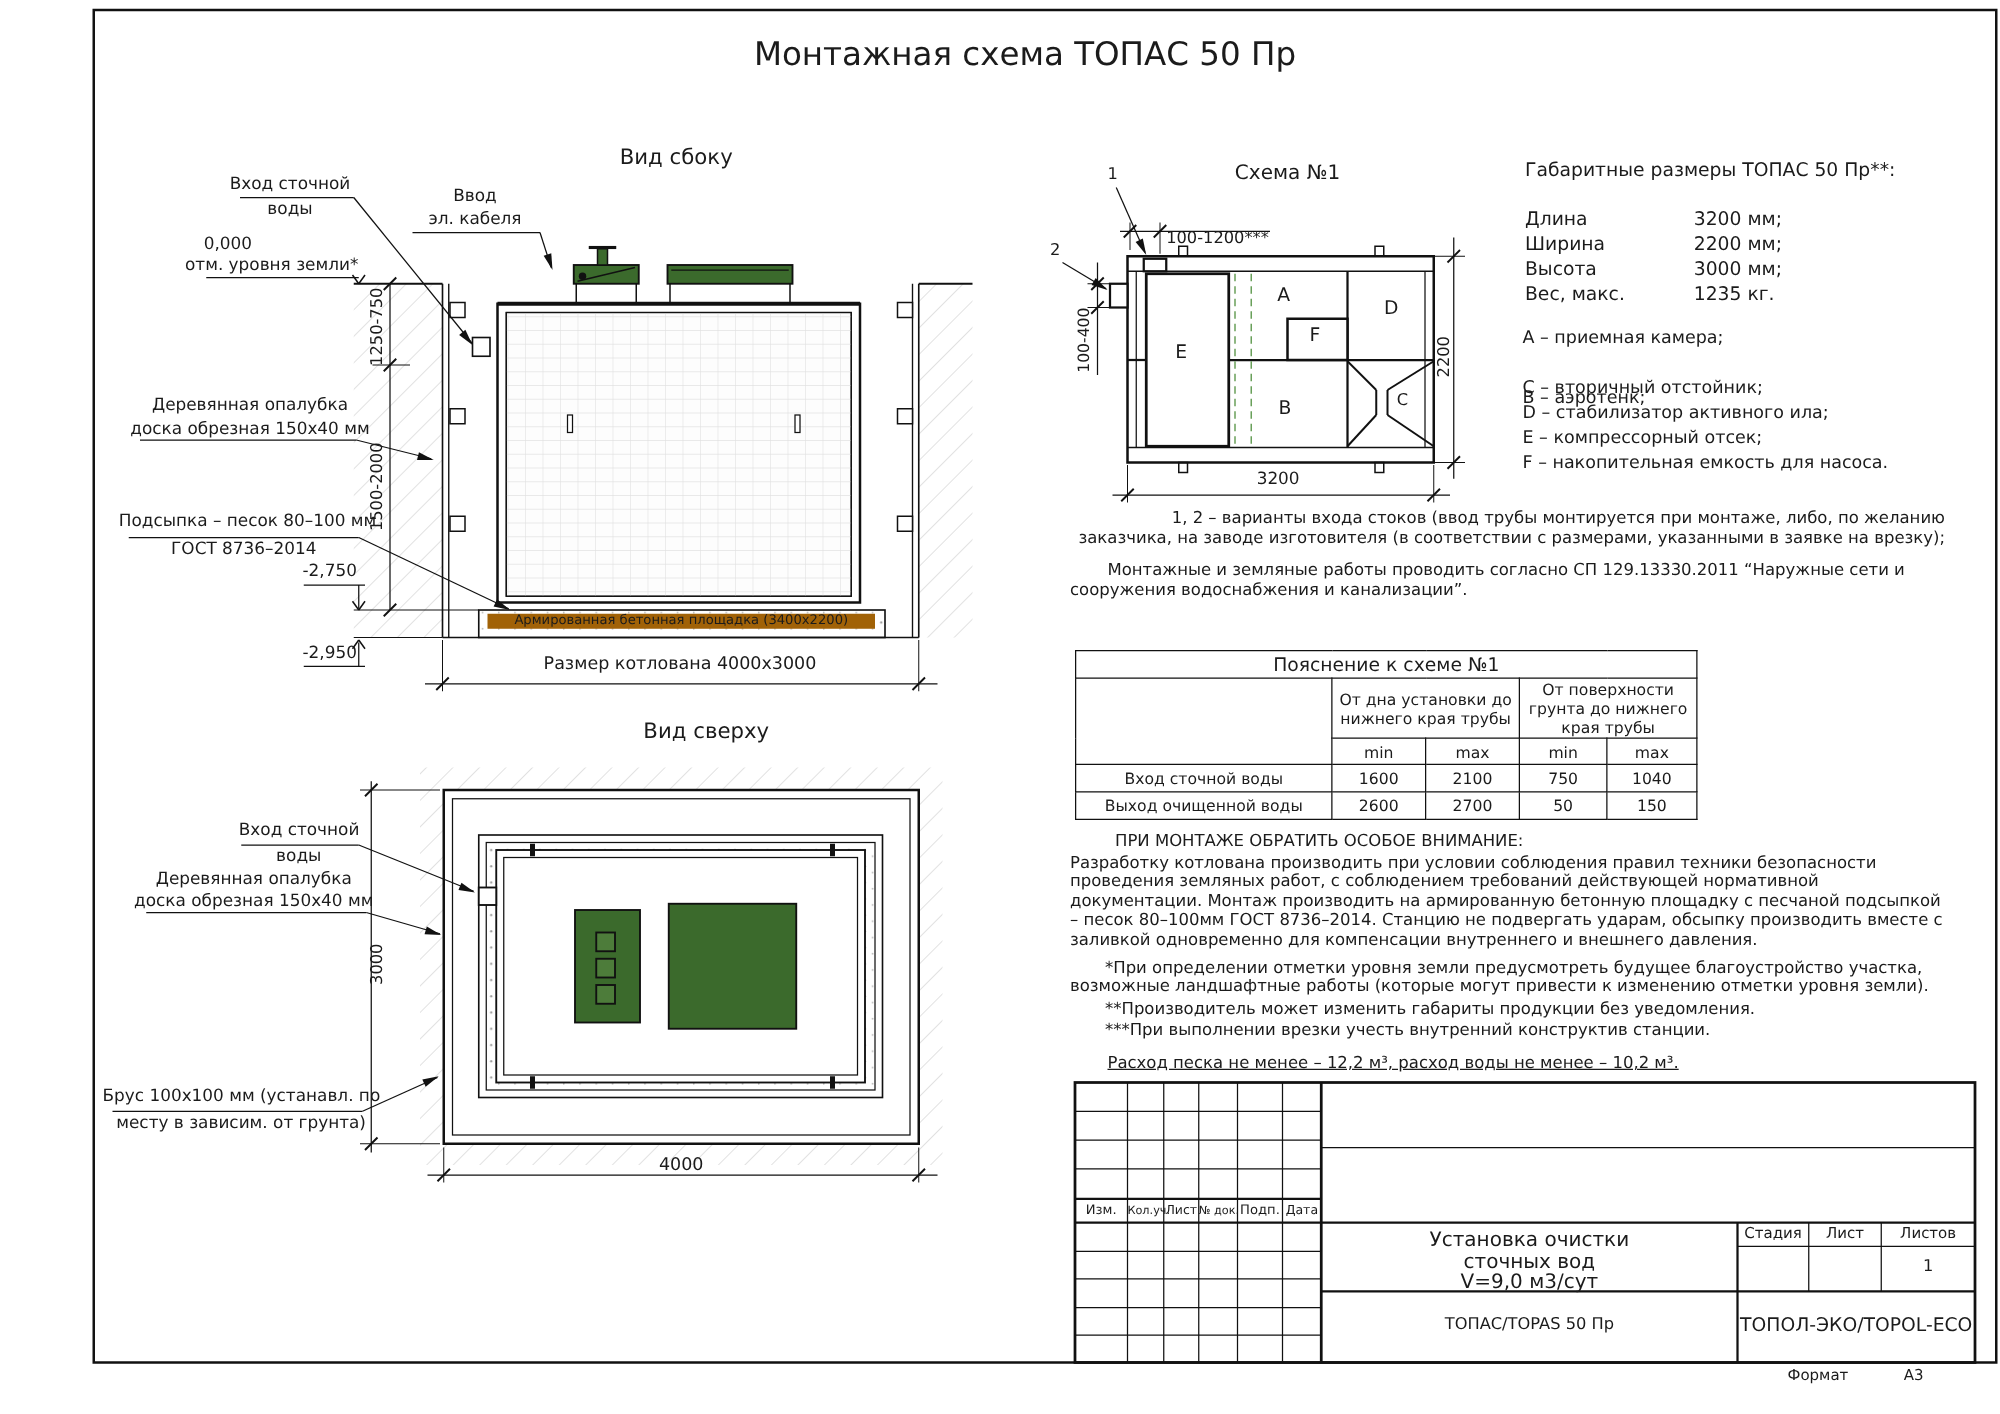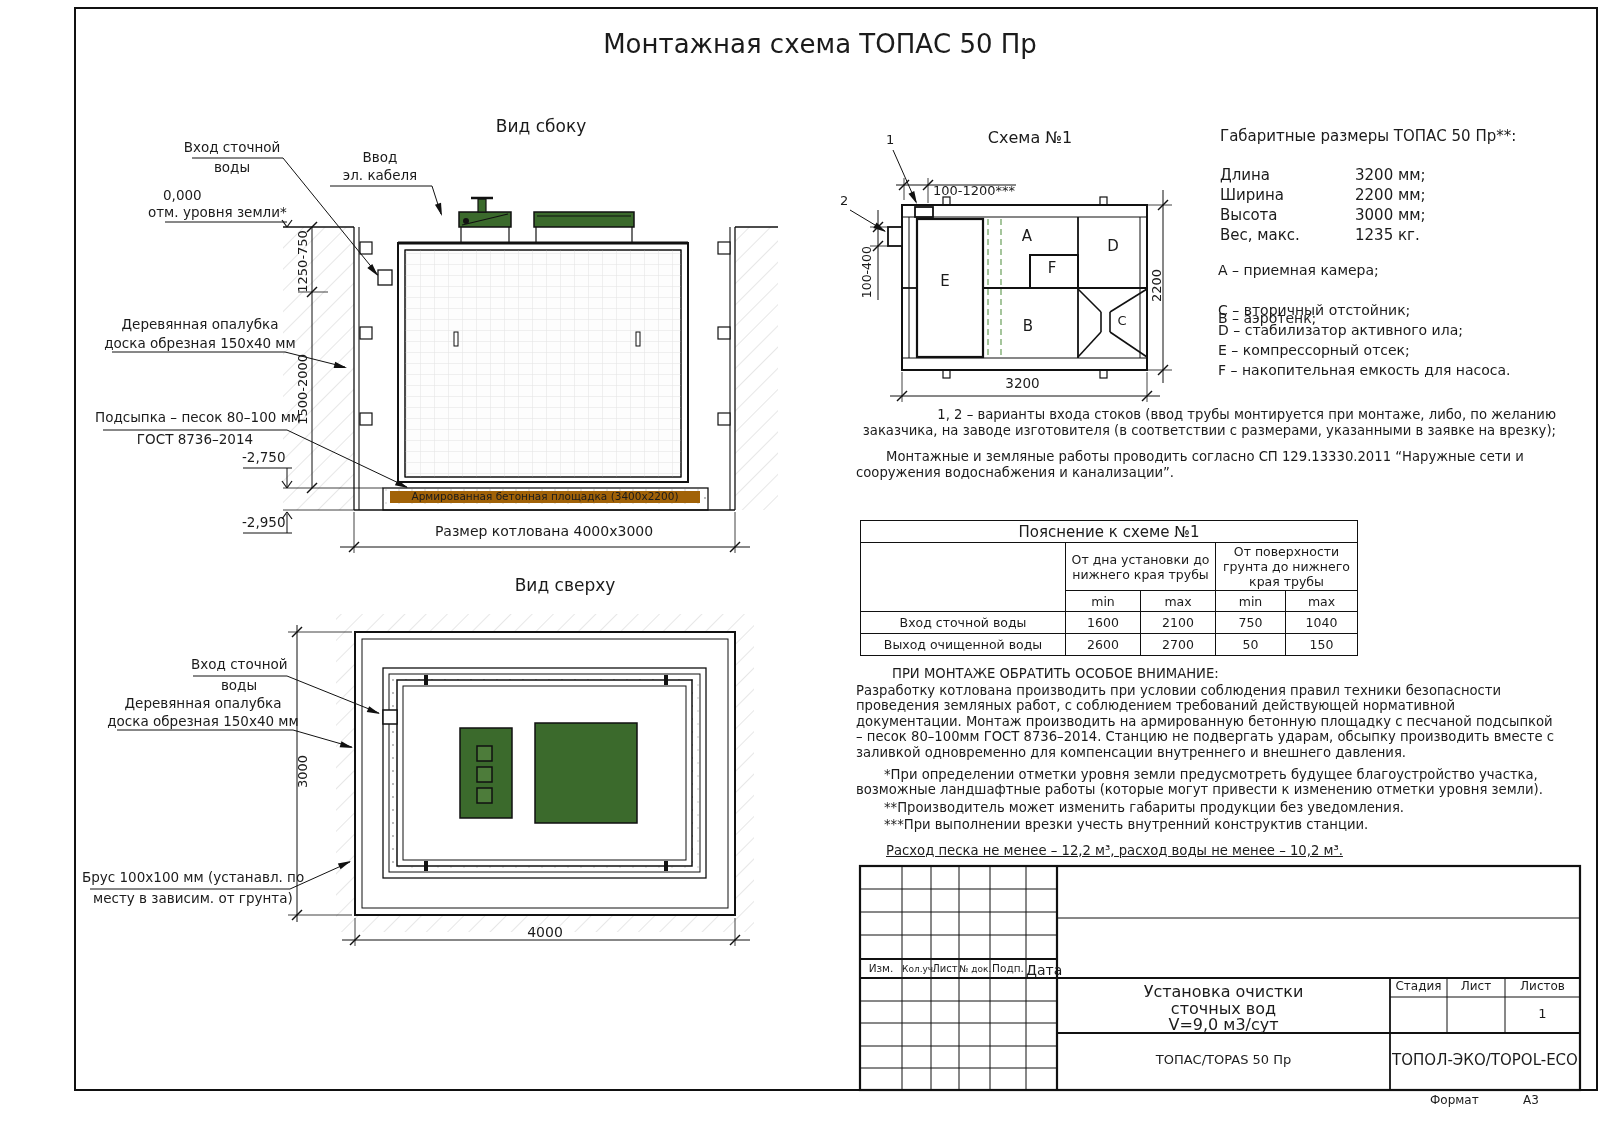--- a/index.html
+++ b/index.html
@@ -360,21 +360,21 @@
   <p style="text-indent:28px;">**Производитель может изменить габариты продукции без уведомления.</p>
   <p style="text-indent:28px;">***При выполнении врезки учесть внутренний конструктив станции.</p>
   <p class="u" style="margin-left:30px;margin-top:10px;">Расход песка не менее – 12,2 м³, расход воды не менее – 10,2 м³.</p>
 </div>
 
 <div class="lbl c" style="left:860px;top:963px;width:42px;font-size:10.5px;">Изм.</div>
 <div class="lbl c" style="left:902px;top:964px;width:29px;font-size:9px;">Кол.уч.</div>
 <div class="lbl c" style="left:931px;top:963px;width:28px;font-size:10px;">Лист</div>
 <div class="lbl c" style="left:959px;top:964px;width:31px;font-size:9px;">№ док.</div>
 <div class="lbl c" style="left:990px;top:963px;width:36px;font-size:10.5px;">Подп.</div>
-<div class="lbl c" style="left:1026px;top:963px;width:31px;font-size:14px;">Дата</div>
+<div class="lbl c" style="left:1026px;top:963px;width:31px;font-size:10px;">Дата</div>
 <div class="lbl c" style="left:1057px;top:983px;width:333px;font-size:16px;">Установка очистки</div>
 <div class="lbl c" style="left:1057px;top:1000px;width:333px;font-size:16px;">сточных вод</div>
 <div class="lbl c" style="left:1057px;top:1016px;width:333px;font-size:16px;">V=9,0 м3/сут</div>
 <div class="lbl c" style="left:1057px;top:1053px;width:333px;font-size:13px;">ТОПАС/TOPAS 50 Пр</div>
 <div class="lbl c" style="left:1390px;top:980px;width:57px;font-size:12px;">Стадия</div>
 <div class="lbl c" style="left:1447px;top:980px;width:58px;font-size:12px;">Лист</div>
 <div class="lbl c" style="left:1505px;top:980px;width:75px;font-size:12px;">Листов</div>
 <div class="lbl c" style="left:1505px;top:1007px;width:75px;font-size:13px;">1</div>
 <div class="lbl c" style="left:1390px;top:1052px;width:190px;font-size:15px;">ТОПОЛ-ЭКО/TOPOL-ECO</div>
 <div class="lbl" style="left:1430px;top:1094px;font-size:12px;">Формат</div>

